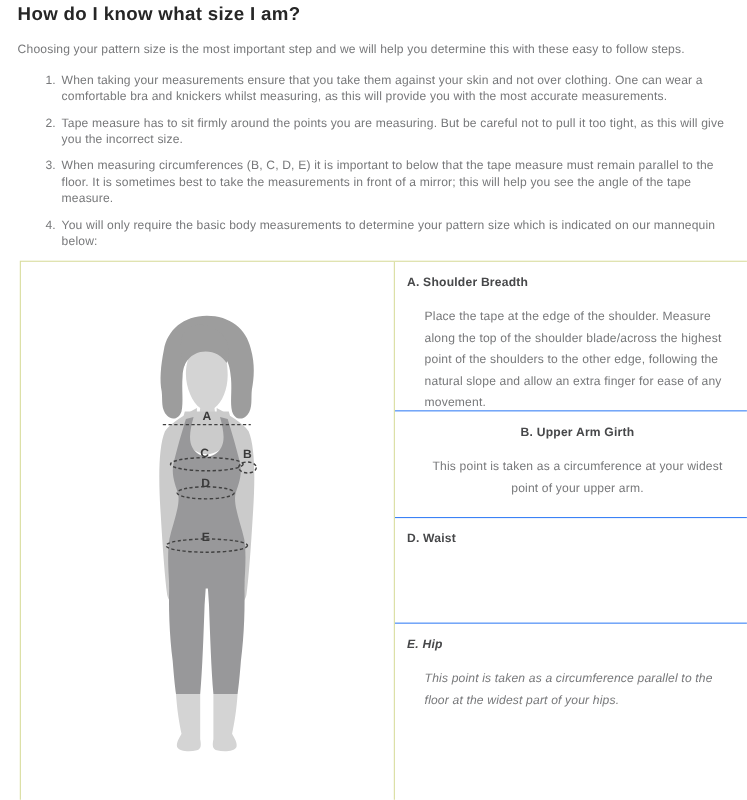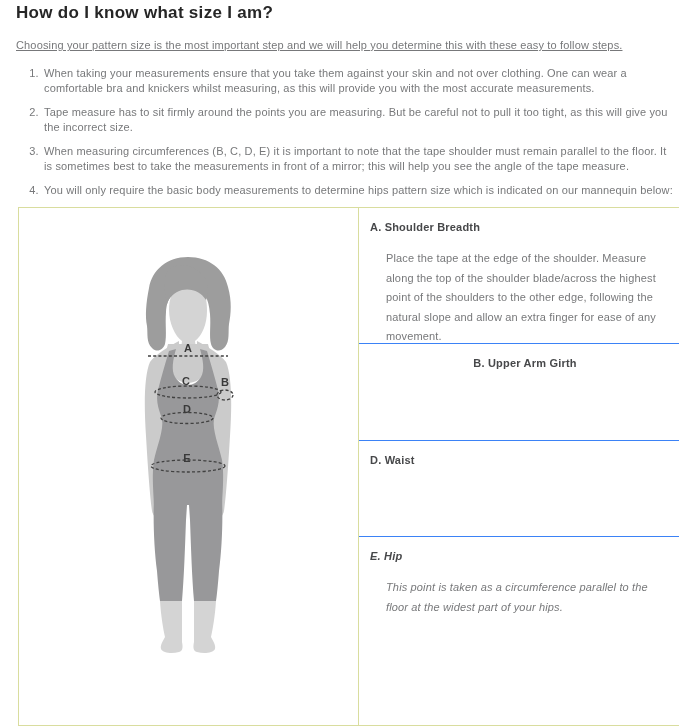--- a/index.html
+++ b/index.html
@@ -15,28 +15,27 @@
 
   h1.page-title {
     font-size: 17px; font-weight: bold;
     color: #262626; letter-spacing: 0.3px;
     margin: 0 0 15px 0;
   }
   p.intro {
     font-size: 11px; line-height: 15px;
     letter-spacing: 0.15px;
     margin: 0 0 13px 0;
-    text-decoration: underline;
   }
   ol.steps {
     margin: 0; padding: 0 0 0 26px;
     font-size: 11px; line-height: 15px;
     letter-spacing: 0.15px;
   }
-  ol.steps li { margin-bottom: 9px; padding-left: 2px; }
+  ol.steps li { margin-bottom: 9px; padding-left: 2px; margin-left: 12px; }
 
   .size-table {
     margin: 2px 0 0 2px;
     width: 673px; height: 519px;
     border: 1px solid #d9dd9e;
     display: flex;
   }
   .cell-mannequin {
     width: 340px;
     border-right: 1px solid #d9dd9e;
@@ -76,22 +75,22 @@
 
 <div class="content">
 
   <h1 class="page-title">How do I know what size I am?</h1>
 
   <p class="intro">Choosing your pattern size is the most important step and we will help you determine this with these easy to follow steps.</p>
 
   <ol class="steps">
     <li>When taking your measurements ensure that you take them against your skin and not over clothing. One can wear a comfortable bra and knickers whilst measuring, as this will provide you with the most accurate measurements.</li>
     <li>Tape measure has to sit firmly around the points you are measuring. But be careful not to pull it too tight, as this will give you the incorrect size.</li>
-    <li>When measuring circumferences (B, C, D, E) it is important to note that the tape shoulder must remain parallel to the floor. It is sometimes best to take the measurements in front of a mirror; this will help you see the angle of the tape measure.</li>
-    <li>You will only require the basic body measurements to determine hips pattern size which is indicated on our mannequin below:</li>
+    <li>When measuring circumferences (B, C, D, E) it is important to below that the tape measure must remain parallel to the floor. It is sometimes best to take the measurements in front of a mirror; this will help you see the angle of the tape measure.</li>
+    <li>You will only require the basic body measurements to determine your pattern size which is indicated on our mannequin below:</li>
   </ol>
 
   <div class="size-table">
 
     <div class="cell-mannequin">
       <svg width="340" height="517" viewBox="0 0 340 517">
 
         <path fill="#9d9d9d" d="
           M 169,49
           C 148,49 133,62 130,80
@@ -209,20 +208,21 @@
       </svg>
     </div>
 
     <div class="col-measurements">
       <div class="m-row row-a">
         <h3>A. Shoulder Breadth</h3>
         <p>Place the tape at the edge of the shoulder. Measure along the top of the shoulder blade/across the highest point of the shoulders to the other edge, following the natural slope and allow an extra finger for ease of any movement.</p>
       </div>
       <div class="m-row row-b">
         <h3>B. Upper Arm Girth</h3>
+        <p>This point is taken as a circumference at your widest point of your upper arm.</p>
       </div>
       <div class="m-row row-d">
         <h3>D. Waist</h3>
       </div>
       <div class="m-row row-e">
         <h3>E. Hip</h3>
         <p>This point is taken as a circumference parallel to the floor at the widest part of your hips.</p>
       </div>
     </div>
 

